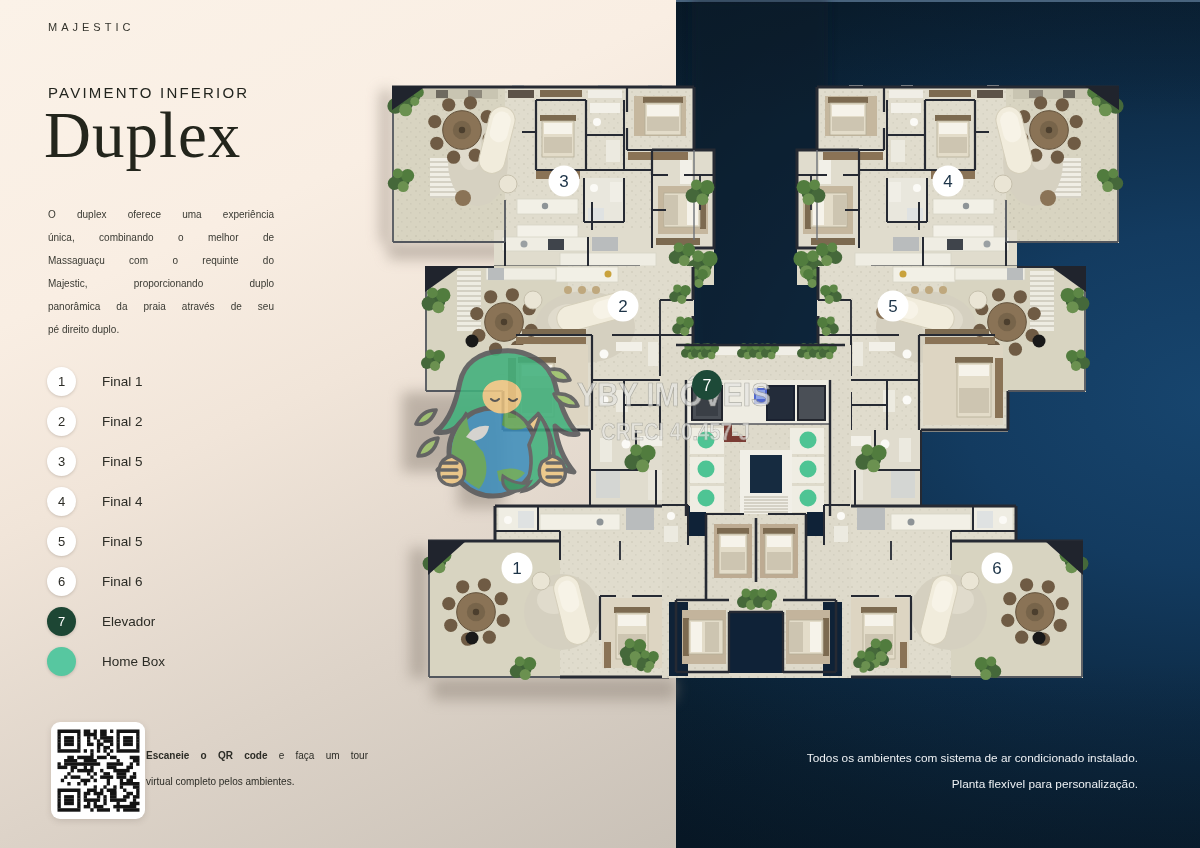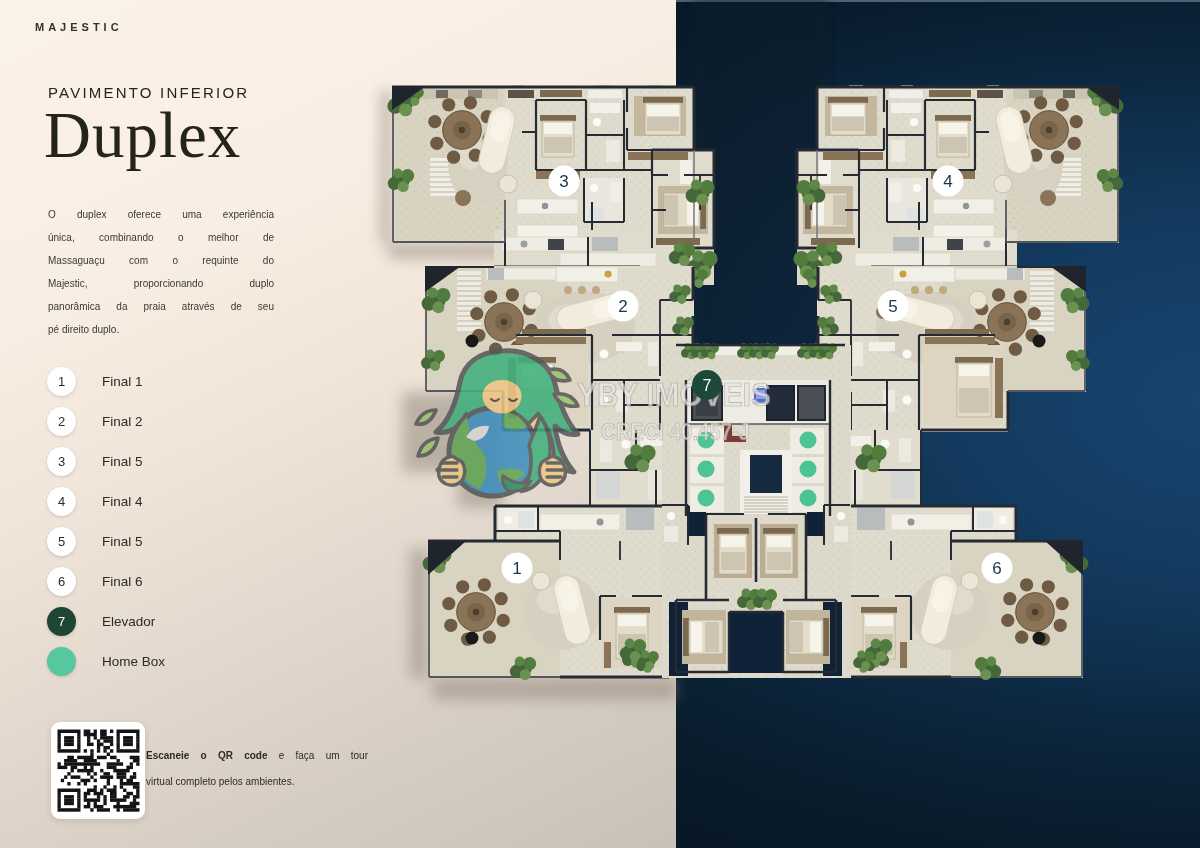--- a/index.html
+++ b/index.html
@@ -2,21 +2,21 @@
 <html><head>
 <meta charset="utf-8">
 <style>
 html,body{margin:0;padding:0;}
 .page{position:relative;width:1200px;height:848px;overflow:hidden;font-family:"Liberation Sans",sans-serif;}
 .bgL{position:absolute;left:0;top:0;width:676px;height:848px;
  background:linear-gradient(155deg,#fbf2e8 0%,#f9eee3 28%,#f1e5d9 46%,#ddd3c8 72%,#c9c1b7 100%);}
 .bgR{position:absolute;left:676px;top:0;width:524px;height:848px;
  background:linear-gradient(180deg,rgba(6,16,27,0.28) 0%,rgba(6,16,27,0) 14%,rgba(6,16,27,0) 78%,rgba(6,16,27,0.30) 100%),radial-gradient(860px 560px at 103% 47%,#17456e 0%,#133b60 30%,#0d2a44 58%,#0a2032 82%,#081a29 100%);}
 .topstrip{position:absolute;left:676px;top:0;width:524px;height:2px;background:#48637d;}
-.majestic{position:absolute;left:35px;top:21px;font-size:11px;letter-spacing:4px;color:#33332c;font-weight:bold;}
+.majestic{position:absolute;left:48px;top:21px;font-size:11px;letter-spacing:4px;color:#33332c;font-weight:normal;}
 .pav{position:absolute;left:48px;top:84px;font-size:15px;letter-spacing:2.2px;color:#23251f;font-weight:500;text-align:right;}
 .duplex{position:absolute;left:44px;top:98px;font-family:"Liberation Serif",serif;font-size:65px;color:#23251c;letter-spacing:1px;}
 .para{position:absolute;left:48px;top:203px;width:226px;font-size:10px;line-height:23px;color:#3a3a33;}
 .para div{text-align:justify;text-align-last:justify;}
 .para div.last{text-align-last:left;}
 .legend{position:absolute;left:47px;top:361px;}
 .lrow{display:flex;align-items:center;height:40px;}
 .lc{width:29px;height:29px;border-radius:50%;background:#fff;color:#2c2c26;font-size:13px;
  display:flex;align-items:center;justify-content:center;box-shadow:0 1px 3px rgba(90,80,70,.25);}
 .lt{margin-left:26px;font-size:13.5px;color:#2c2c26;}
@@ -995,13 +995,17 @@
           <rect x="116.5" y="808.2" width="3.3" height="3.5"></rect>
           <rect x="123.1" y="808.2" width="16.4" height="3.5"></rect>
         </g>
       </svg></div>
 
 <div class="qrcap">
 <div><b>Escaneie o QR code</b> e faça um tour</div>
 <div class="last">virtual completo pelos ambientes.</div>
 </div>
 
+<div class="noteR">
+<div>Todos os ambientes com sistema de ar condicionado instalado.</div>
+<div>Planta flexível para personalização.</div>
 </div>
+</div>
 
 </body></html>

